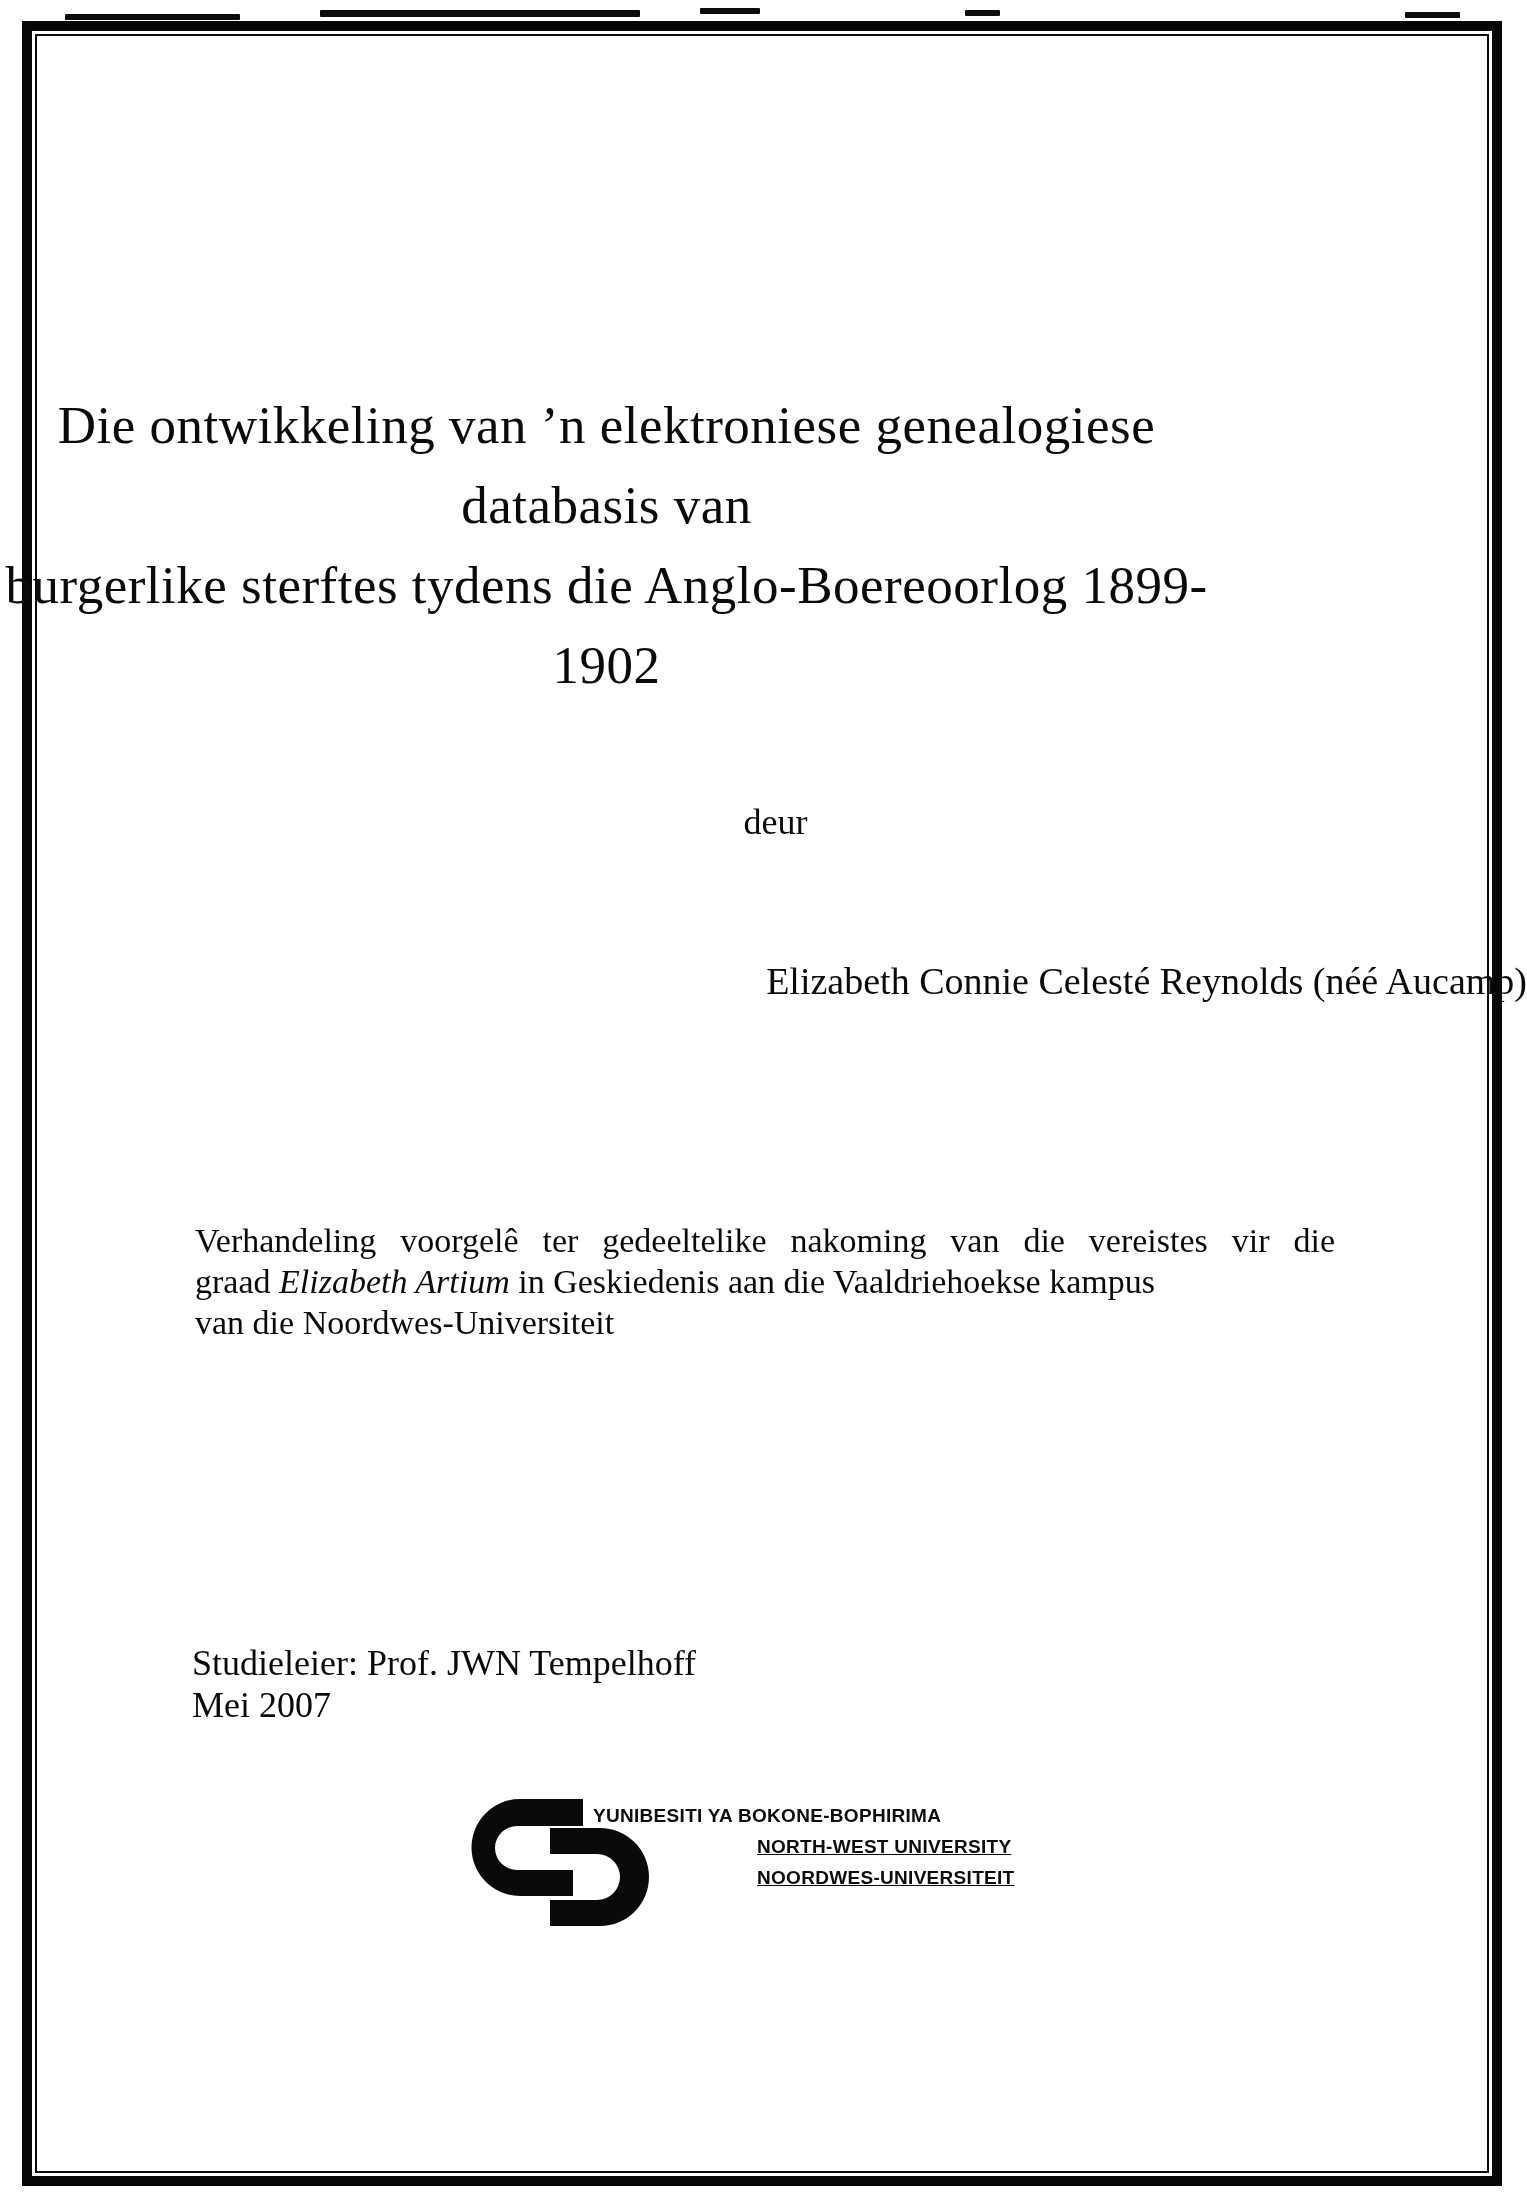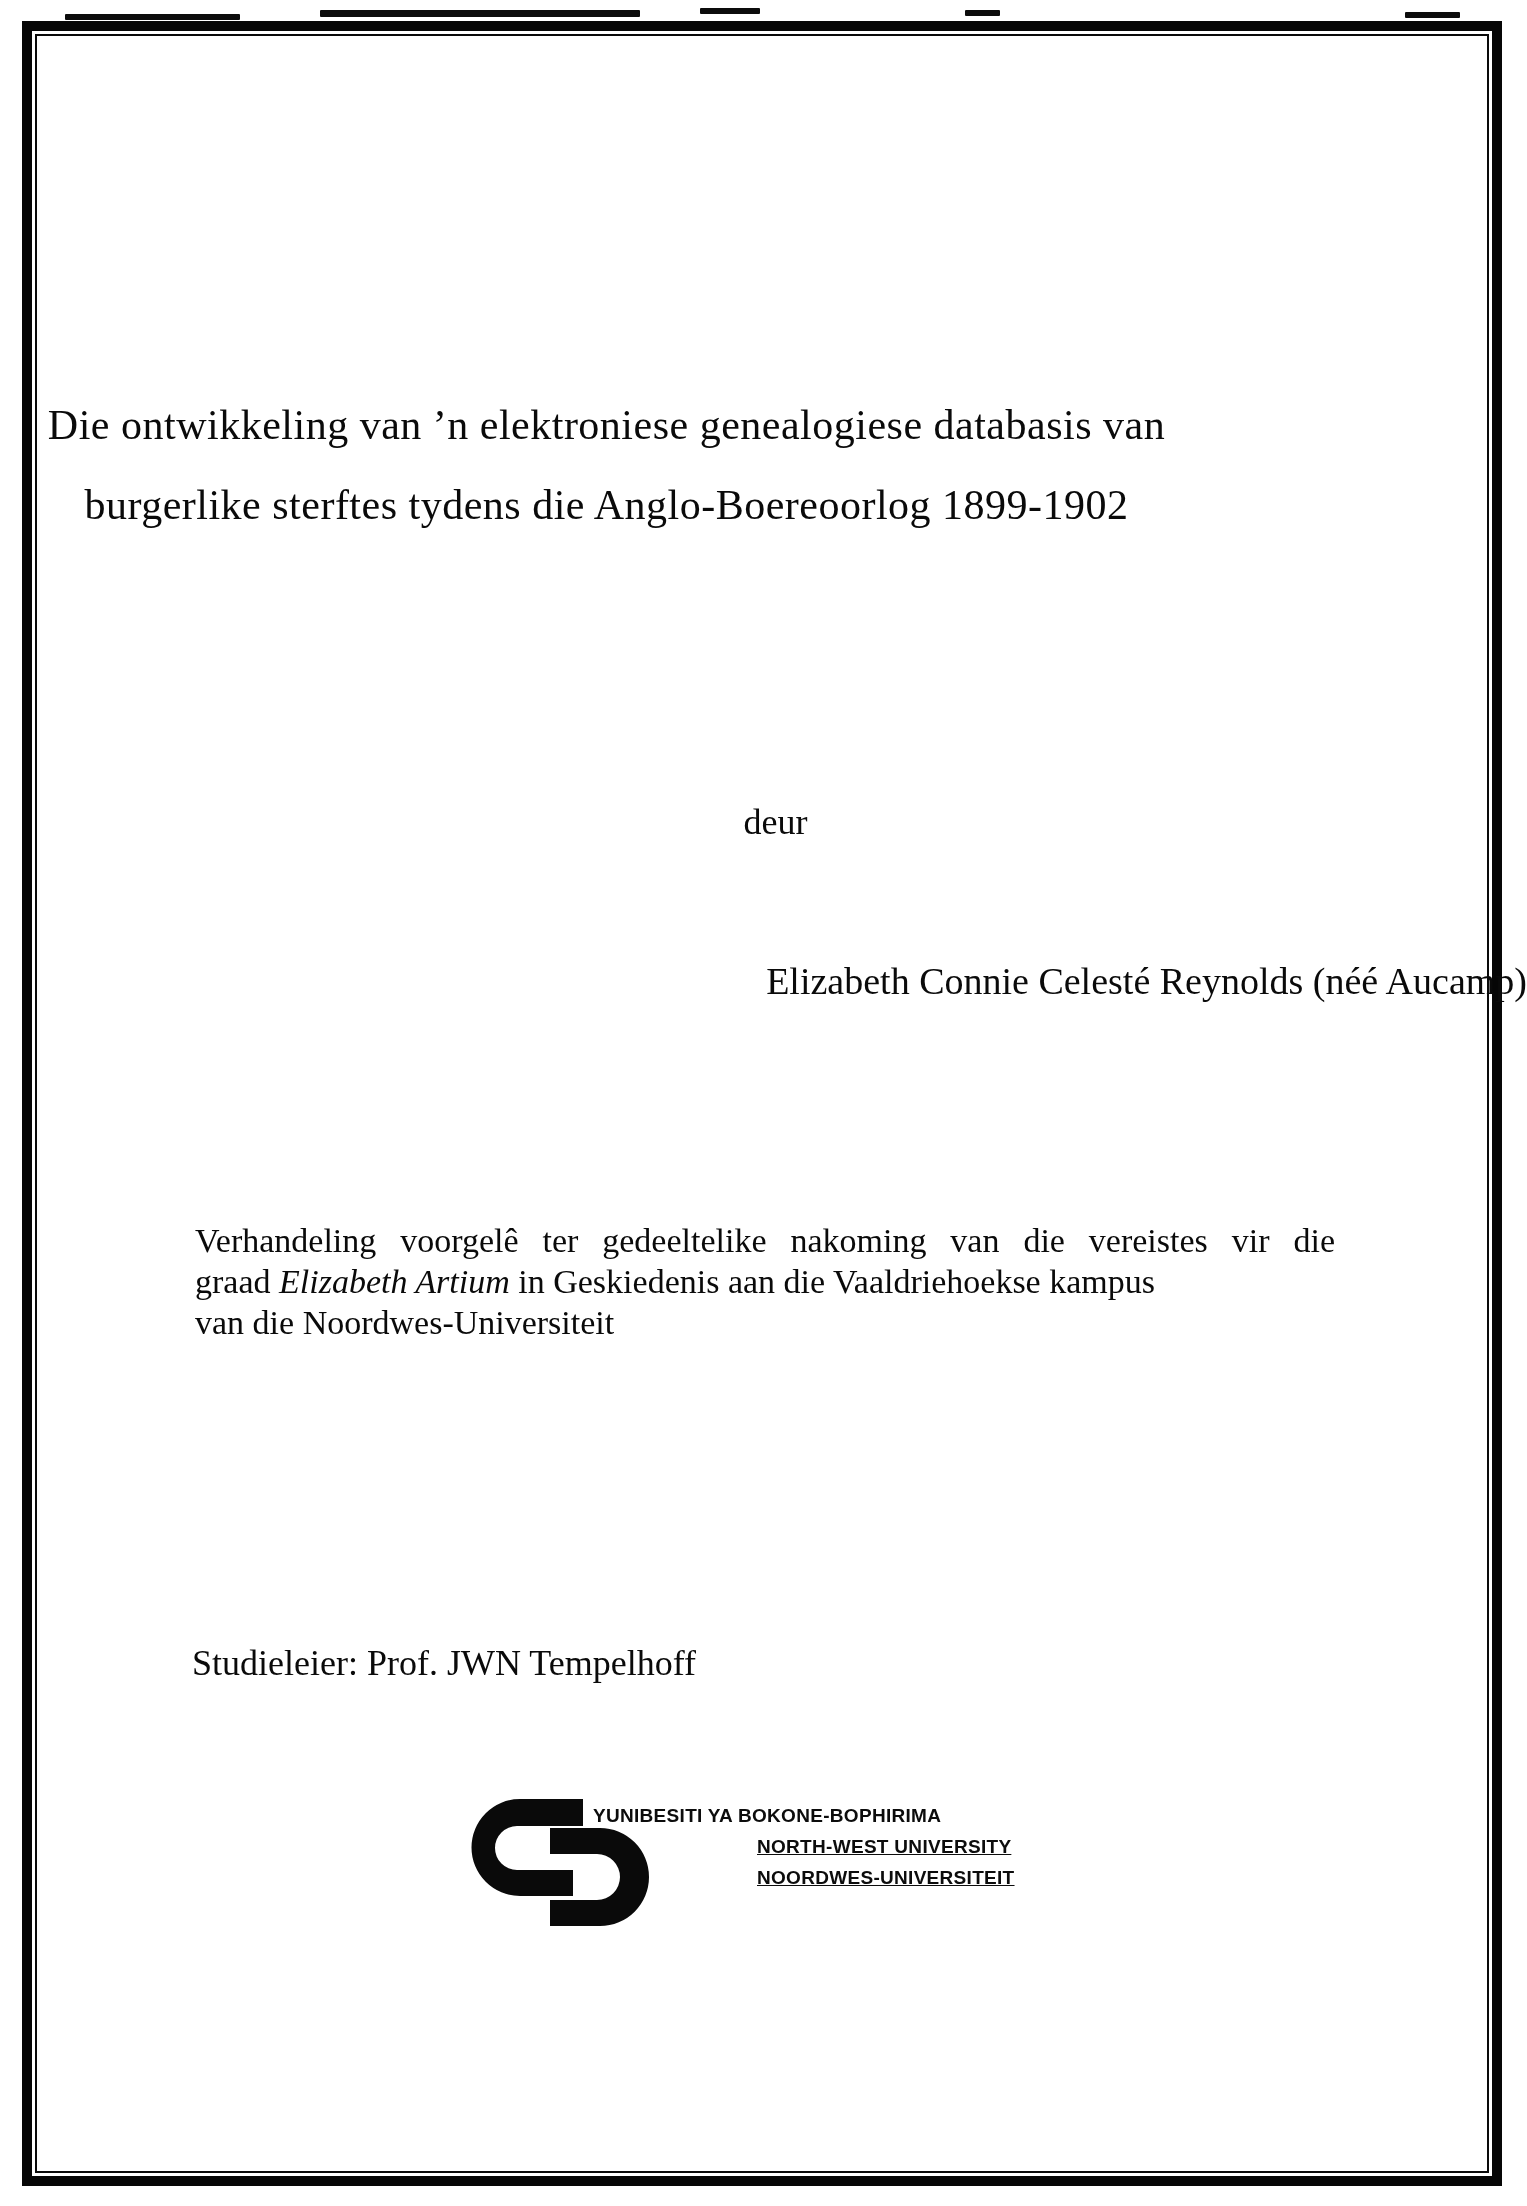--- a/index.html
+++ b/index.html
@@ -24,21 +24,21 @@
     left:3px;top:3px;right:3px;bottom:3px;
     border:2px solid #0a0a0a;
   }
   
   .artifact{position:absolute;background:#0c0c0c;border-radius:1px;}
 
   .thesis-title{
     position:absolute;
     left:0;top:385px;width:1213px;
     text-align:center;
-    font-size:42px;
+    font-size:53px;
     line-height:80px;
     letter-spacing:0.5px;
   }
   .byline{
     position:absolute;
     left:0;top:800px;width:1527px;
     text-align:center;
     font-size:36px;
     line-height:44px;
     transform:translateX(12px);
@@ -108,20 +108,21 @@
 <div class="author-name">Elizabeth Connie Celesté Reynolds (néé Aucamp)</div>
 
 <div class="submission">
   <div class="justified">Verhandeling voorgelê ter gedeeltelike nakoming van die vereistes vir die</div>
   <div><span>graad </span><span class="italic">Elizabeth Artium</span><span> in Geskiedenis aan die Vaaldriehoekse kampus</span></div>
   <div>van die Noordwes-Universiteit</div>
 </div>
 
 <div class="supervisor-block">
   <div>Studieleier: Prof. JWN Tempelhoff</div>
+  <div>Mei 2007</div>
 </div>
 
 <svg class="nwu-logo-mark" viewBox="0 0 190 135" aria-hidden="true">
   <path d="M118,4 L55,4 A48.5,48.5 0 0 0 55,101 L108,101 L108,75 L52,75 A22,22 0 0 1 52,31 L118,31 Z" fill="#0a0a0a"></path>
   <path d="M85,33 L135,33 A49,49 0 0 1 135,131 L85,131 L85,105 L132,105 A23,23 0 0 0 132,59 L85,59 Z" fill="#0a0a0a"></path>
 </svg>
 <div class="nwu-logo-text">
   <div>YUNIBESITI YA BOKONE-BOPHIRIMA</div>
   <div class="indented">NORTH-WEST UNIVERSITY</div>
   <div class="indented">NOORDWES-UNIVERSITEIT</div>

